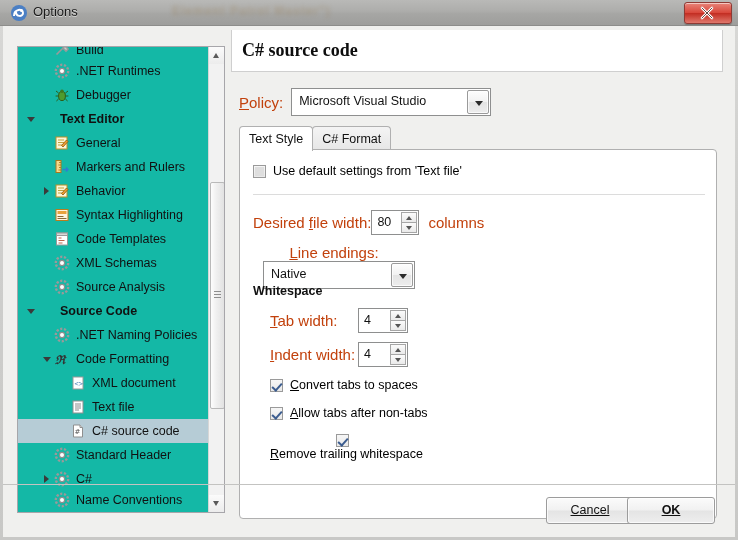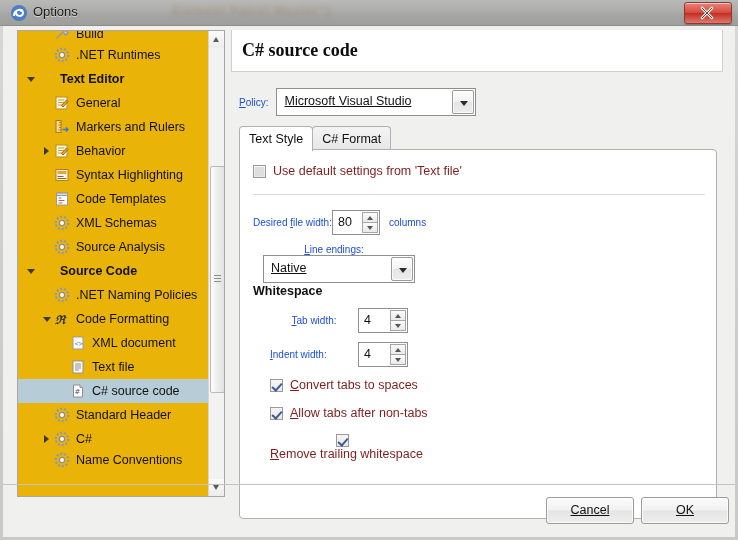--- a/index.html
+++ b/index.html
@@ -51,23 +51,23 @@
   
   .client {
     position: absolute; left: 3px; top: 26px;
     width: 732px; height: 511px;
     background: #f0f0ee;
     box-sizing: border-box;
   }
 
   
   .tree-wrap {
-    position: absolute; left: 14px; top: 4px;
+    position: absolute; left: 14px; top: 20px;
     width: 208px; height: 467px;
-    background: #eab308;
+    background: #14b8a6;
     border: 1px solid #a7a6aa;
     box-sizing: border-box;
     overflow: hidden;
   }
   .tree {
     position: absolute; left: 0; top: -6px; width: 190px;
   }
   .tree-row {
     display: flex; align-items: center;
     height: 24px;
@@ -141,32 +141,32 @@
   .panel-header .h1 {
     position: absolute; left: 10px; top: 10px;
     font-family: "Liberation Serif", serif;
     font-size: 18px; font-weight: bold; color: #0d0d0d;
   }
 
   .policy-row {
     position: absolute; left: 8px; top: 58px;
     display: flex; align-items: center;
   }
-  .lbl { font-size: 10px; color: #1d4ed8; }
+  .lbl { font-size: 15px; color: #c2410c; }
   .u { text-decoration: underline; }
 
   .combo {
     position: relative; display: inline-block;
     height: 28px; background: #fff;
     border: 1px solid #8e8f8f;
     box-sizing: border-box;
   }
   .combo .val {
     position: absolute; left: 7px; top: 5px;
-    font-size: 12.5px; color: #111; white-space: nowrap; text-decoration: underline;
+    font-size: 12.5px; color: #111; white-space: nowrap;
   }
   .combo .btn {
     position: absolute; right: 1px; top: 1px; width: 22px; height: 24px;
     background: linear-gradient(to bottom,#fdfdfd 0%, #f2f2f2 48%, #e4e4e4 52%, #ededed 100%);
     border: 1px solid #9a9a9a; border-radius: 2px;
     cursor: pointer;
   }
   .combo .btn::after {
     content: ""; position: absolute; left: 7px; top: 10px;
     border-left: 4px solid transparent; border-right: 4px solid transparent;
@@ -192,21 +192,21 @@
 
   .tabpanel {
     position: absolute; left: 8px; top: 119px;
     width: 478px; height: 370px;
     background: #ffffff;
     border: 1px solid #b0b0b0;
     border-radius: 0 4px 4px 4px;
     box-sizing: border-box;
   }
 
-  .chk-row { position: absolute; display: flex; align-items: center; font-size: 12.5px; color: #7f1d1d; }
+  .chk-row { position: absolute; display: flex; align-items: center; font-size: 12.5px; color: #000000; }
   .cb {
     width: 13px; height: 13px; margin-right: 7px;
     border: 1px solid #9a9a9a;
     background: linear-gradient(to bottom,#f6f6f6,#e9e9e9);
     position: relative; flex: 0 0 13px;
     box-sizing: border-box;
     cursor: pointer;
   }
   .cb.checked::after {
     content: ""; position: absolute; left: 3px; top: 1px;
@@ -256,21 +256,21 @@
     position: absolute; top: 497px; height: 27px; width: 88px;
     font-size: 12.5px; color: #111;
     background: linear-gradient(to bottom,#fbfbfb 0%, #f1f1f1 48%, #e4e4e4 52%, #eeeeee 100%);
     border: 1px solid #9c9c9c; border-radius: 3px;
     box-shadow: inset 0 0 0 1px rgba(255,255,255,0.7);
     cursor: pointer;
     line-height: 25px; text-align: center;
     box-sizing: border-box;
   }
   #cancel-btn { left: 546px; }
-  #ok-btn { left: 641px; }
+  #ok-btn { left: 627px; font-weight: bold; }
 
   .watermark {
     position: absolute; left: 550px; top: 500px;
     font-size: 22px; font-weight: bold; letter-spacing: 1px;
     color: rgba(150,150,150,0.40);
     user-select: none; pointer-events: none;
     white-space: nowrap;
   }
 </style>
 </head>
@@ -312,20 +312,30 @@
           </div>
           <div class="tree-row">
             <span style="flex: 0 0 auto; width: 22px; height: 1px;"></span>
             <span class="twisty "></span>
             <span class="ticon"><svg width="16" height="16" viewBox="0 0 16 16">
                 <circle cx="8" cy="8" r="6.2" fill="none" stroke="#9a9a9a" stroke-width="2.4" stroke-dasharray="2.2 1.6"></circle>
                 <circle cx="8" cy="8" r="2.6" fill="#ffffff" stroke="#8e8e8e" stroke-width="1.2"></circle>
               </svg></span>
             <span class="tlabel">.NET Runtimes</span>
           </div>
+          <div class="tree-row">
+            <span style="flex: 0 0 auto; width: 22px; height: 1px;"></span>
+            <span class="twisty "></span>
+            <span class="ticon"><svg width="16" height="16" viewBox="0 0 16 16">
+                <ellipse cx="8" cy="9" rx="3.4" ry="4.6" fill="#4f9b2e" stroke="#2d5e18" stroke-width="1"></ellipse>
+                <path d="M4.6 6 L2 4 M11.4 6 L14 4 M4.4 9 L1.6 9 M11.6 9 L14.4 9 M4.6 12 L2.4 14 M11.4 12 L13.6 14" stroke="#2d5e18" stroke-width="1"></path>
+                <circle cx="8" cy="4.2" r="1.8" fill="#3d7a22"></circle>
+              </svg></span>
+            <span class="tlabel">Debugger</span>
+          </div>
           <div class="tree-row bold">
             <span style="flex: 0 0 auto; width: 6px; height: 1px;"></span>
             <span class="twisty open"></span>
             <span class="ticon"></span>
             <span class="tlabel">Text Editor</span>
           </div>
           <div class="tree-row">
             <span style="flex: 0 0 auto; width: 22px; height: 1px;"></span>
             <span class="twisty "></span>
             <span class="ticon"><svg width="16" height="16" viewBox="0 0 16 16">
@@ -527,21 +537,21 @@
         <div style="position:absolute; left:13px; top:94px; display:flex; align-items:center;flex-direction:column;">
           <span class="lbl"><span class="u">L</span>ine endings:</span>
           <span class="combo" style="width:152px; margin-left:10px;">
             <span class="val">Native</span>
             <span class="btn"></span>
           </span>
         </div>
 
         <div class="section-title" style="left:13px; top:134px;">Whitespace</div>
 
-        <div style="position:absolute; left:30px; top:158px; display:flex; align-items:center;text-align:center;">
+        <div style="position:absolute; left:30px; top:158px; display:flex; align-items:center;">
           <span class="lbl" style="display:inline-block; width:88px;"><span class="u">T</span>ab width:</span>
           <span class="spin" style="width:50px;">
             <span class="val">4</span>
             <span class="up"></span>
             <span class="dn"></span>
           </span>
         </div>
 
         <div style="position:absolute; left:30px; top:192px; display:flex; align-items:center;">
           <span class="lbl" style="display:inline-block; width:88px;"><span class="u">I</span>ndent width:</span>

